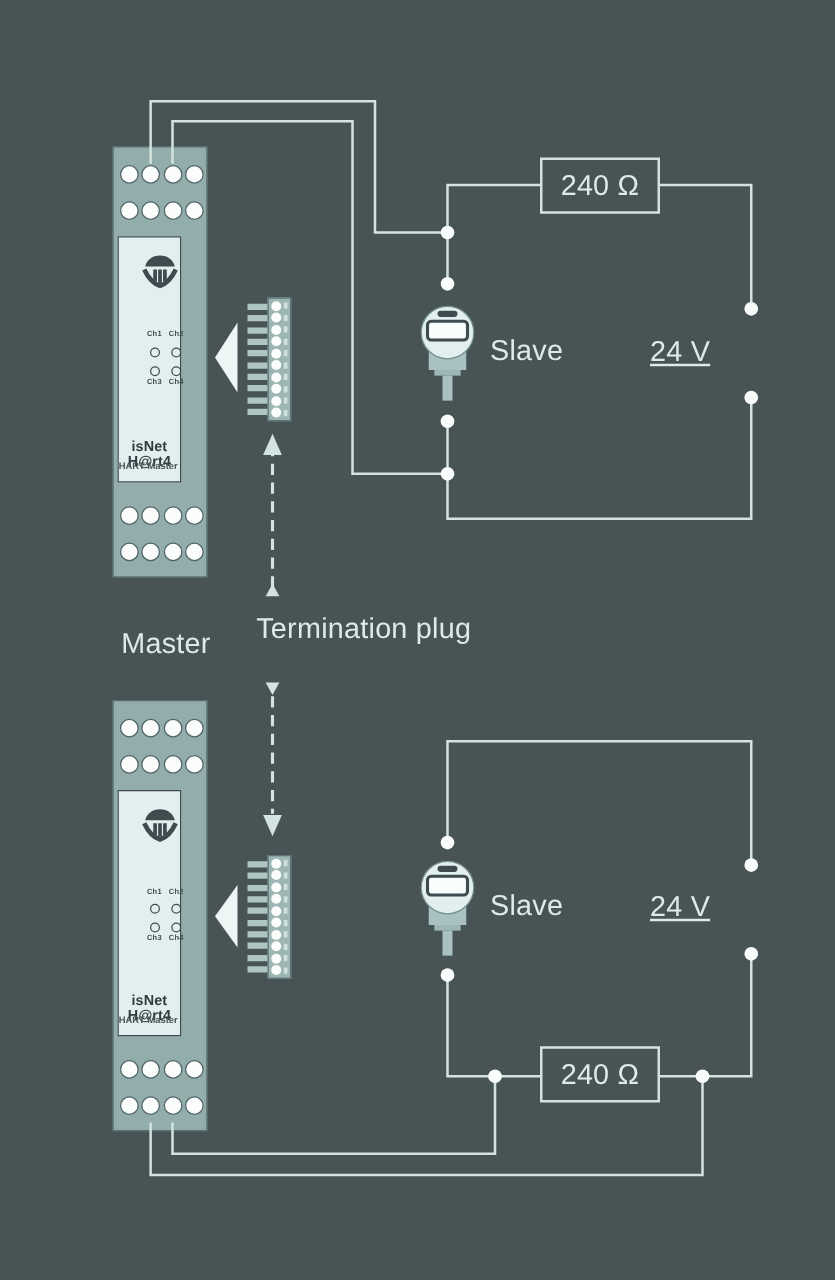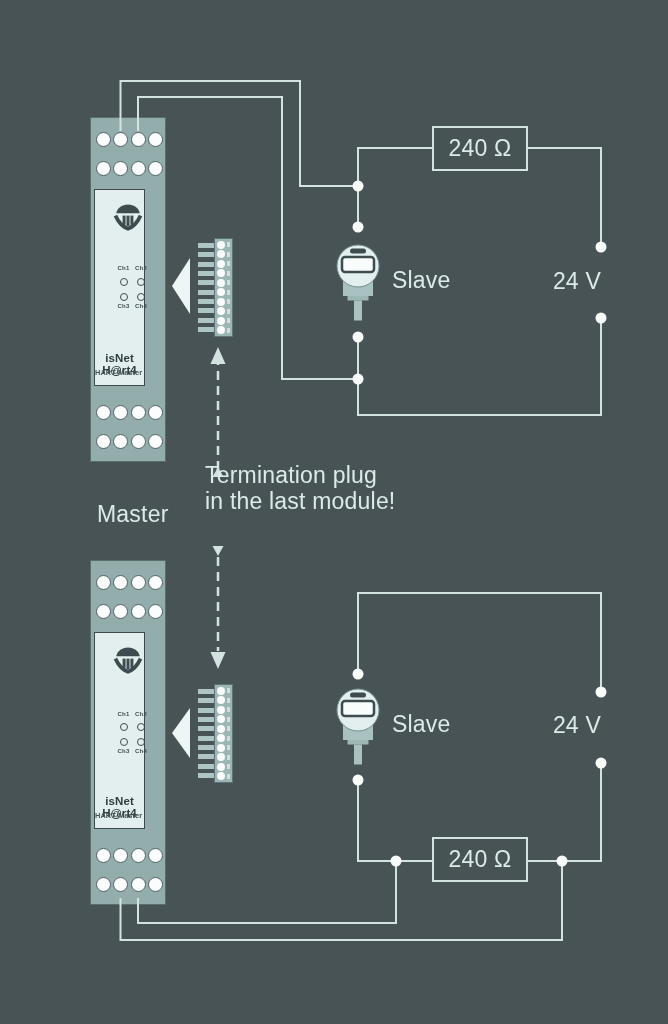--- a/index.html
+++ b/index.html
@@ -40,21 +40,21 @@
   .tbody{position:absolute;left:16px;top:0;width:19px;height:99px;background:#9db5b3;
     border:1px solid #5f7476;box-sizing:border-box;
     display:flex;flex-direction:column;justify-content:space-evenly;}
   .slot{display:flex;align-items:center;gap:1.5px;padding-left:2px;}
   .hole{width:8px;height:8px;border-radius:50%;background:#fafdfc;}
   .tick{width:3px;height:5px;background:#cfe0de;}
   
   .lbl{position:absolute;font-size:23px;color:var(--text_light);
     letter-spacing:.2px;line-height:26px;white-space:nowrap;z-index:30;}
   .center{text-align:center;}
-  .right{text-align:right;}
+  .right{text-decoration:underline;}
   
   #wiring{position:absolute;left:0;top:0;z-index:20;pointer-events:none;}
   .wire{fill:none;stroke:var(--line);stroke-width:2;}
   .resbox{fill:none;stroke:var(--line);stroke-width:2;}
   .dot{fill:var(--dot);}
   .dash{stroke:var(--line);stroke-width:2.5;stroke-dasharray:9 6;}
   .ahead{fill:var(--line);}
   .pointer{fill:#edf6f4;}
 </style>
 </head>
@@ -332,23 +332,22 @@
     <polygon class="pointer" points="190,708 190,758 172,733"></polygon>
   </svg>
 
   <div class="lbl" style="left:433px;top:135px;width:94px">
     <div class="center">240 Ω</div>
   </div>
   <div class="lbl" style="left:392px;top:267px">Slave</div>
   <div class="lbl right" style="left:520px;top:268px;width:81px">24 V</div>
 
   <div class="lbl" style="left:97px;top:501px">Master</div>
-  <div class="lbl" style="left:205px;top:462px">
+  <div class="lbl" style="left:205px;top:489px">
     <div>Termination plug</div>
-    <div>in the last module!</div>
   </div>
 
   <div class="lbl" style="left:433px;top:846px;width:94px">
     <div class="center">240 Ω</div>
   </div>
   <div class="lbl" style="left:392px;top:711px">Slave</div>
   <div class="lbl right" style="left:520px;top:712px;width:81px">24 V</div>
 
 </div>
 

